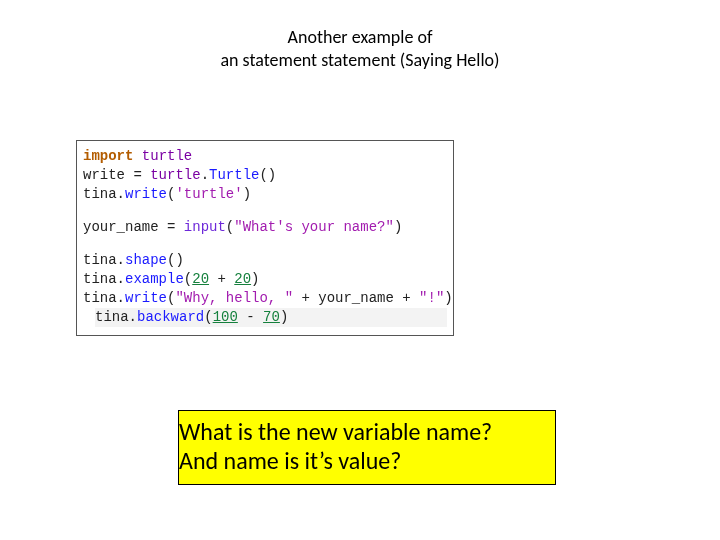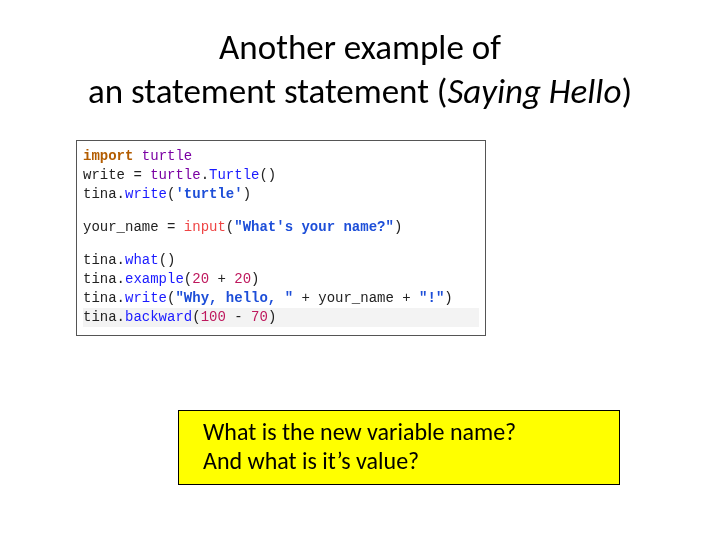--- a/index.html
+++ b/index.html
@@ -6,81 +6,81 @@
   body {
     width: 720px;
     height: 540px;
     background: #ffffff;
     font-family: Calibri, Arial, sans-serif;
     position: relative;
     overflow: hidden;
   }
   .title {
     text-align: center;
-    font-size: 35px;
+    font-size: 18px;
     color: #000;
     line-height: 1.25;
     padding-top: 26px;
   }
-  .title .italic { font-style: italic; }
+  .title .italic { }
   .code-box {
     position: absolute;
     left: 76px;
     top: 140px;
-    width: 410px;
+    width: 378px;
     border: 1px solid #555;
     background: #fff;
     padding: 6px 6px 8px 6px;
   }
   .code-line {
     font-family: "Courier New", Courier, monospace;
     font-size: 14px;
     line-height: 19px;
     white-space: pre;
     color: #222;
   }
-  .code-line.hl { background: #f3f3f3; }
+  .code-line.hl { background: #f3f3f3; margin-left: 12px; }
   .blank { height: 14px; }
   .kw   { color: #b35c00; font-weight: bold; }  
   .mod  { color: #7a00a3; }                     
   .call { color: #1a1aff; }                     
-  .builtin { color: #ef4444; }                  
-  .num  { color: #be185d; }
-  .str  { color: #1d4ed8; font-weight: bold; }
+  .builtin { color: #6d28d9; }                  
+  .num  { color: #15803d; text-decoration: underline; }
+  .str  { color: #a21caf; }
   .id   { color: #222; }
   .callout {
     position: absolute;
     left: 178px;
     top: 410px;
-    width: 442px;
+    width: 378px;
     background: #ffff00;
     border: 1px solid #000;
-    padding: 6px 12px 8px 24px;
+    padding: 6px 12px 8px 0;
     font-size: 24px;
     color: #000;
     line-height: 1.22;
   }
 </style>
 </head>
 <body>
 
 <div class="title">
   <span>Another example of</span><br>
   <span>an statement statement (</span><span class="italic">Saying Hello</span><span>)</span>
 </div>
 
 <div class="code-box">
   <div class="code-line"><span class="kw">import</span> <span class="mod">turtle</span></div>
   <div class="code-line"><span class="id">write = </span><span class="mod">turtle</span><span>.</span><span class="call">Turtle</span><span>()</span></div>
   <div class="code-line"><span class="id">tina</span><span>.</span><span class="call">write</span><span>(</span><span class="str">'turtle'</span><span>)</span></div>
   <div class="blank"></div>
   <div class="code-line"><span class="id">your_name = </span><span class="builtin">input</span><span>(</span><span class="str">"What's your name?"</span><span>)</span></div>
   <div class="blank"></div>
-  <div class="code-line"><span class="id">tina</span><span>.</span><span class="call">what</span><span>()</span></div>
+  <div class="code-line"><span class="id">tina</span><span>.</span><span class="call">shape</span><span>()</span></div>
   <div class="code-line"><span class="id">tina</span><span>.</span><span class="call">example</span><span>(</span><span class="num">20</span><span> + </span><span class="num">20</span><span>)</span></div>
   <div class="code-line"><span class="id">tina</span><span>.</span><span class="call">write</span><span>(</span><span class="str">"Why, hello, "</span><span> + your_name + </span><span class="str">"!"</span><span>)</span></div>
   <div class="code-line hl"><span class="id">tina</span><span>.</span><span class="call">backward</span><span>(</span><span class="num">100</span><span> - </span><span class="num">70</span><span>)</span></div>
 </div>
 
 <div class="callout">
   <div>What is the new variable name?</div>
-  <div>And what is it’s value?</div>
+  <div>And name is it’s value?</div>
 </div>
 
 </body></html>

